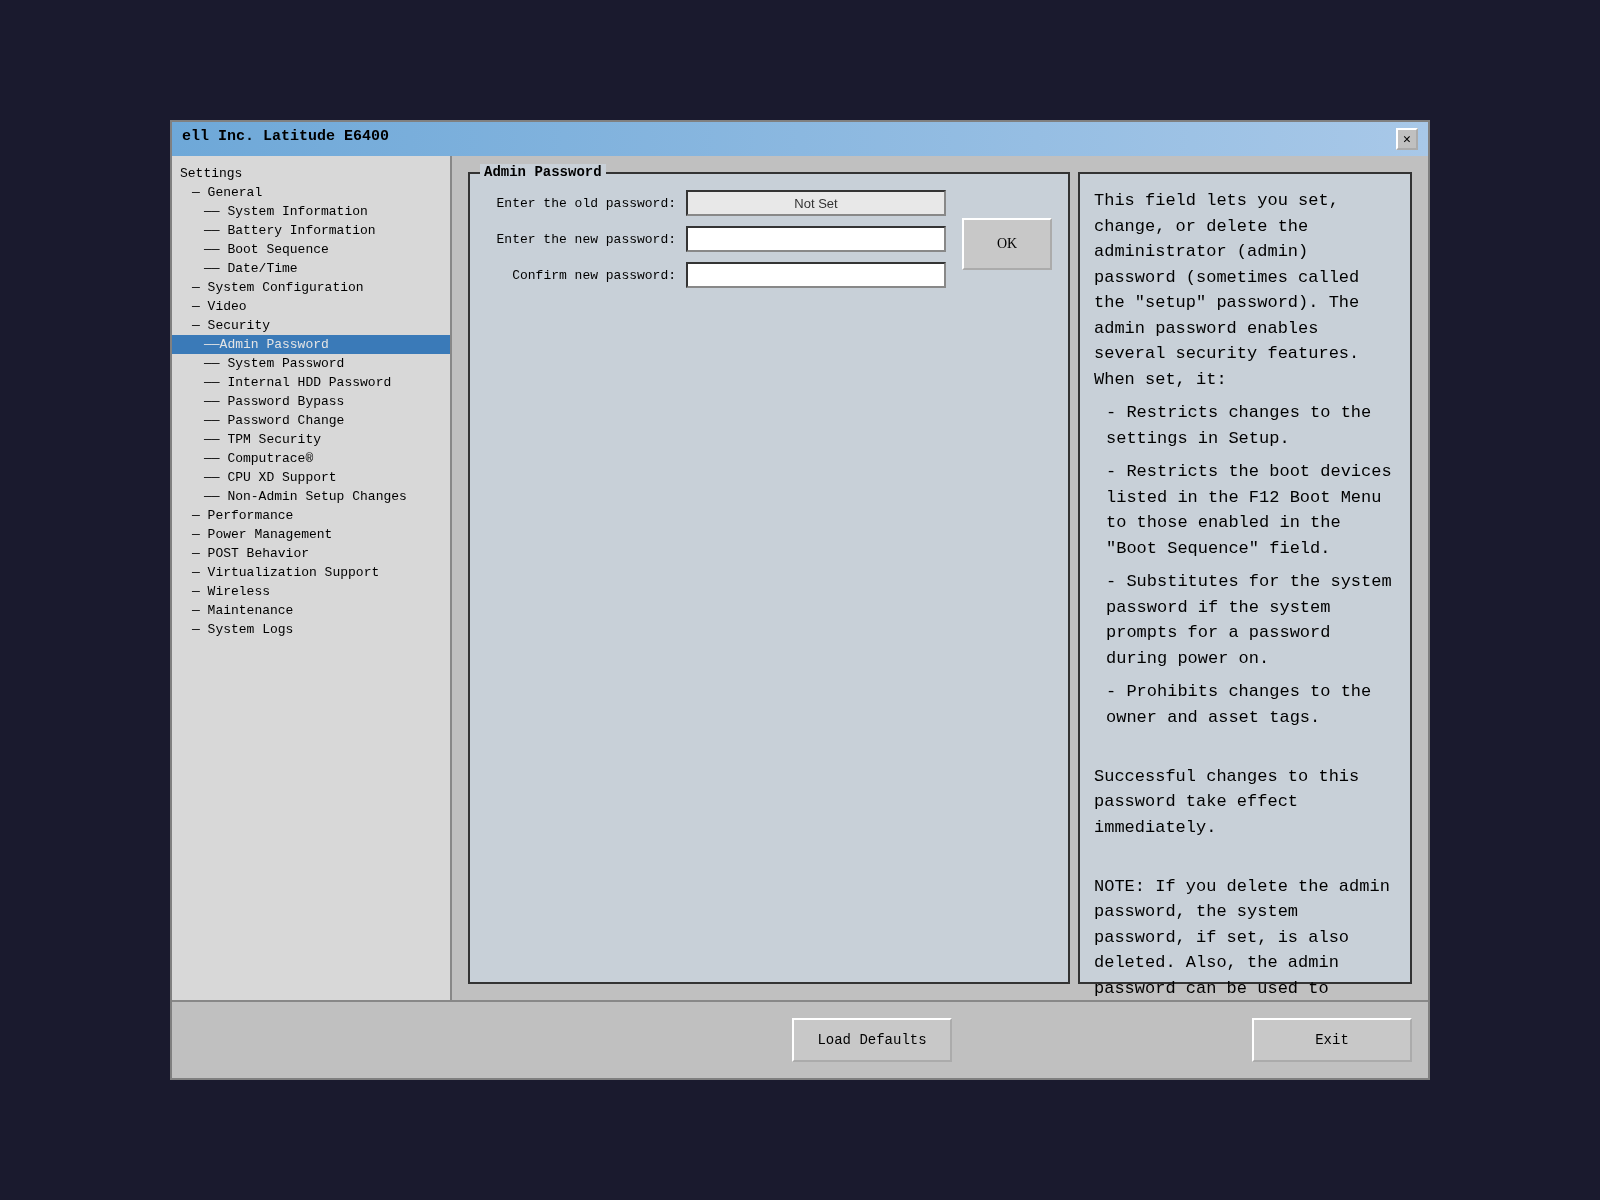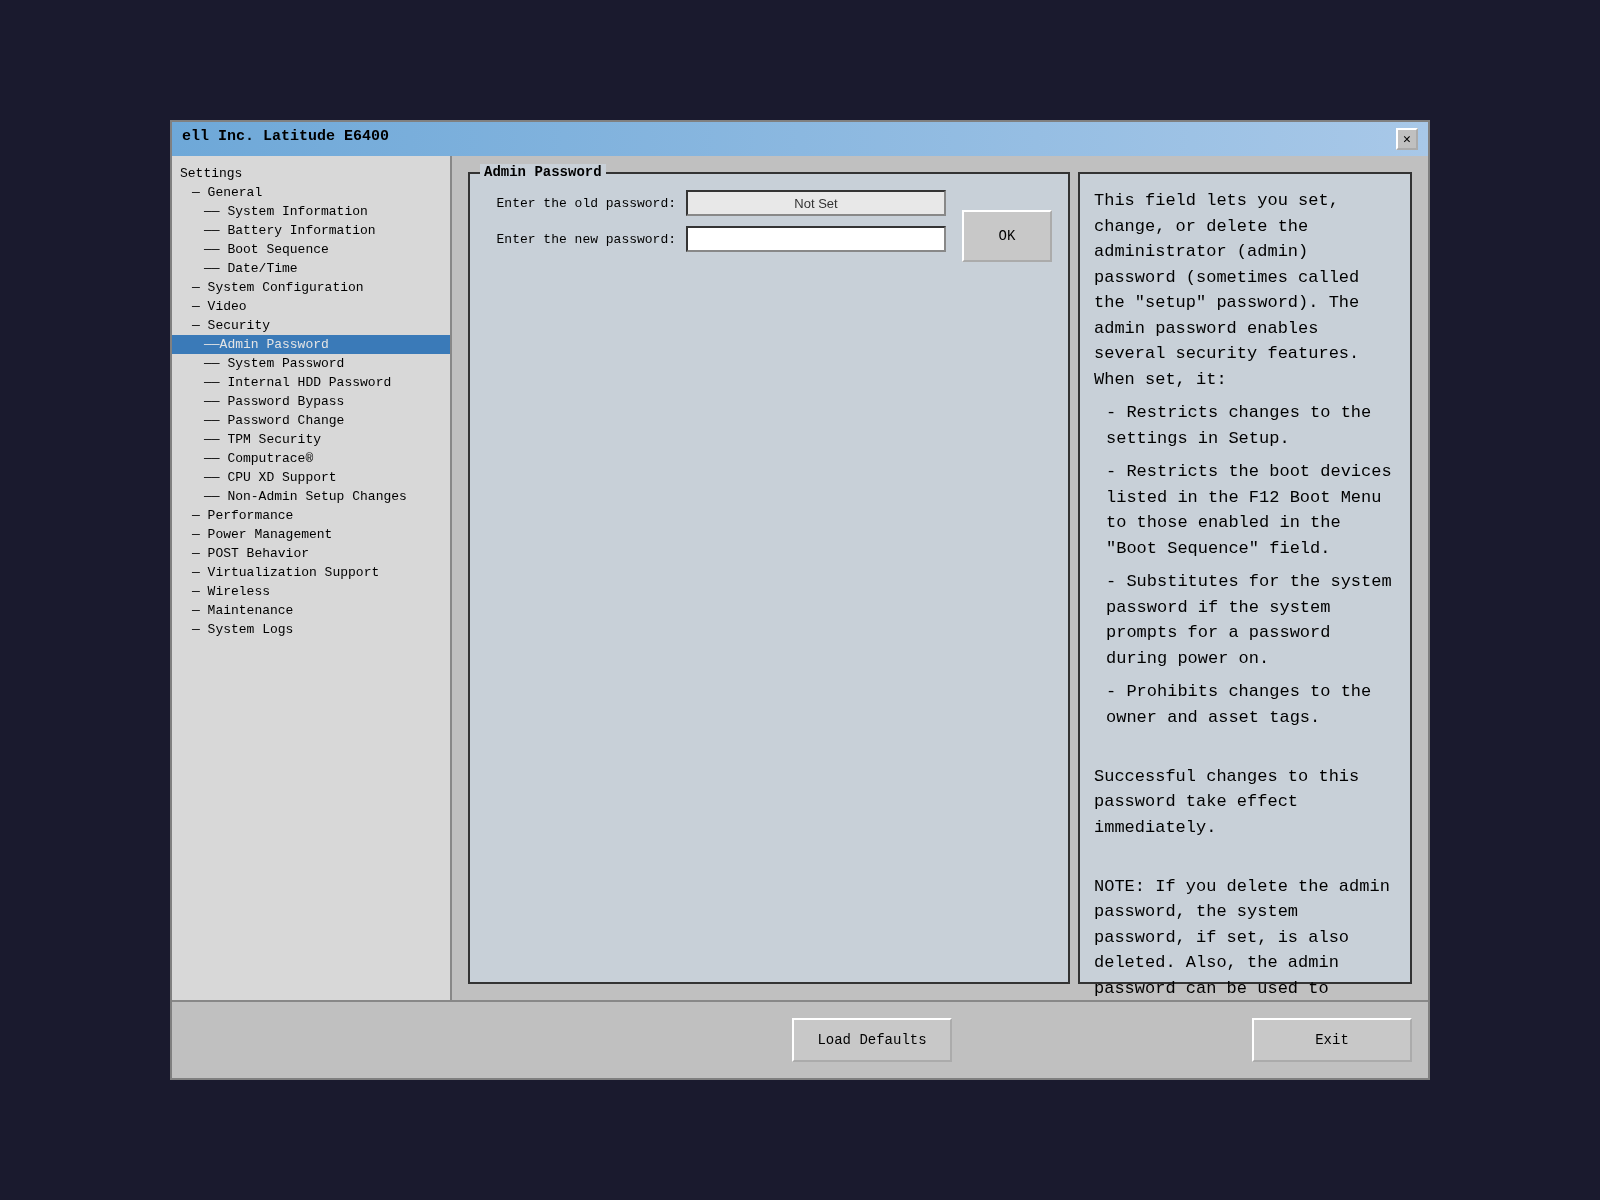--- a/index.html
+++ b/index.html
@@ -123,21 +123,21 @@
       text-align: center;
     }
     .ok-button {
       margin-left: 16px;
       width: 90px;
       height: 52px;
       background: #c8c8c8;
       border: 2px outset #fff;
       font-size: 14px;
       cursor: pointer;
-      font-family: Liberation Mono, monospace;
+      font-family: Liberation Serif, serif;
     }
     .info-box {
       border: 2px solid #333;
       padding: 14px;
       background: #c8d0d8;
       font-size: 17px;
       line-height: 1.5;
       flex: 1;
     }
     .info-text p {
@@ -158,21 +158,21 @@
       width: 160px;
       height: 44px;
       background: #c8c8c8;
       border: 2px outset #fff;
       font-size: 14px;
       cursor: pointer;
       font-family: 'Courier New', monospace;
     }
     .form-row-group {
       display: flex;
-      align-items: flex-end;
+      align-items: center;
     }
     .form-fields {
       flex: 1;
     }
   </style>
 </head>
 <body>
 
 <div class="bios-window">
   <div class="title-bar">
@@ -217,20 +217,24 @@
         <div class="form-row-group">
           <div class="form-fields">
             <div class="form-row">
               <span class="form-label">Enter the old password:</span>
               <input class="form-input not-set" type="text" readonly="" value="Not Set" style="">
             </div>
             <div class="form-row">
               <span class="form-label">Enter the new password:</span>
               <input class="form-input" type="password" style="">
             </div>
+            <div class="form-row">
+              <span class="form-label">Confirm new password:</span>
+              <input class="form-input" type="password" style="">
+            </div>
           </div>
           <button class="ok-button">OK</button>
         </div>
       </div>
 
       <div class="info-box">
         <div class="info-text">
           <p>This field lets you set, change, or delete the administrator (admin) password (sometimes called the "setup" password). The admin password enables several security features. When set, it:</p>
           <p class="bullet">- Restricts changes to the settings in Setup.</p>
           <p class="bullet">- Restricts the boot devices listed in the F12 Boot Menu to those enabled in the "Boot Sequence" field.</p>

